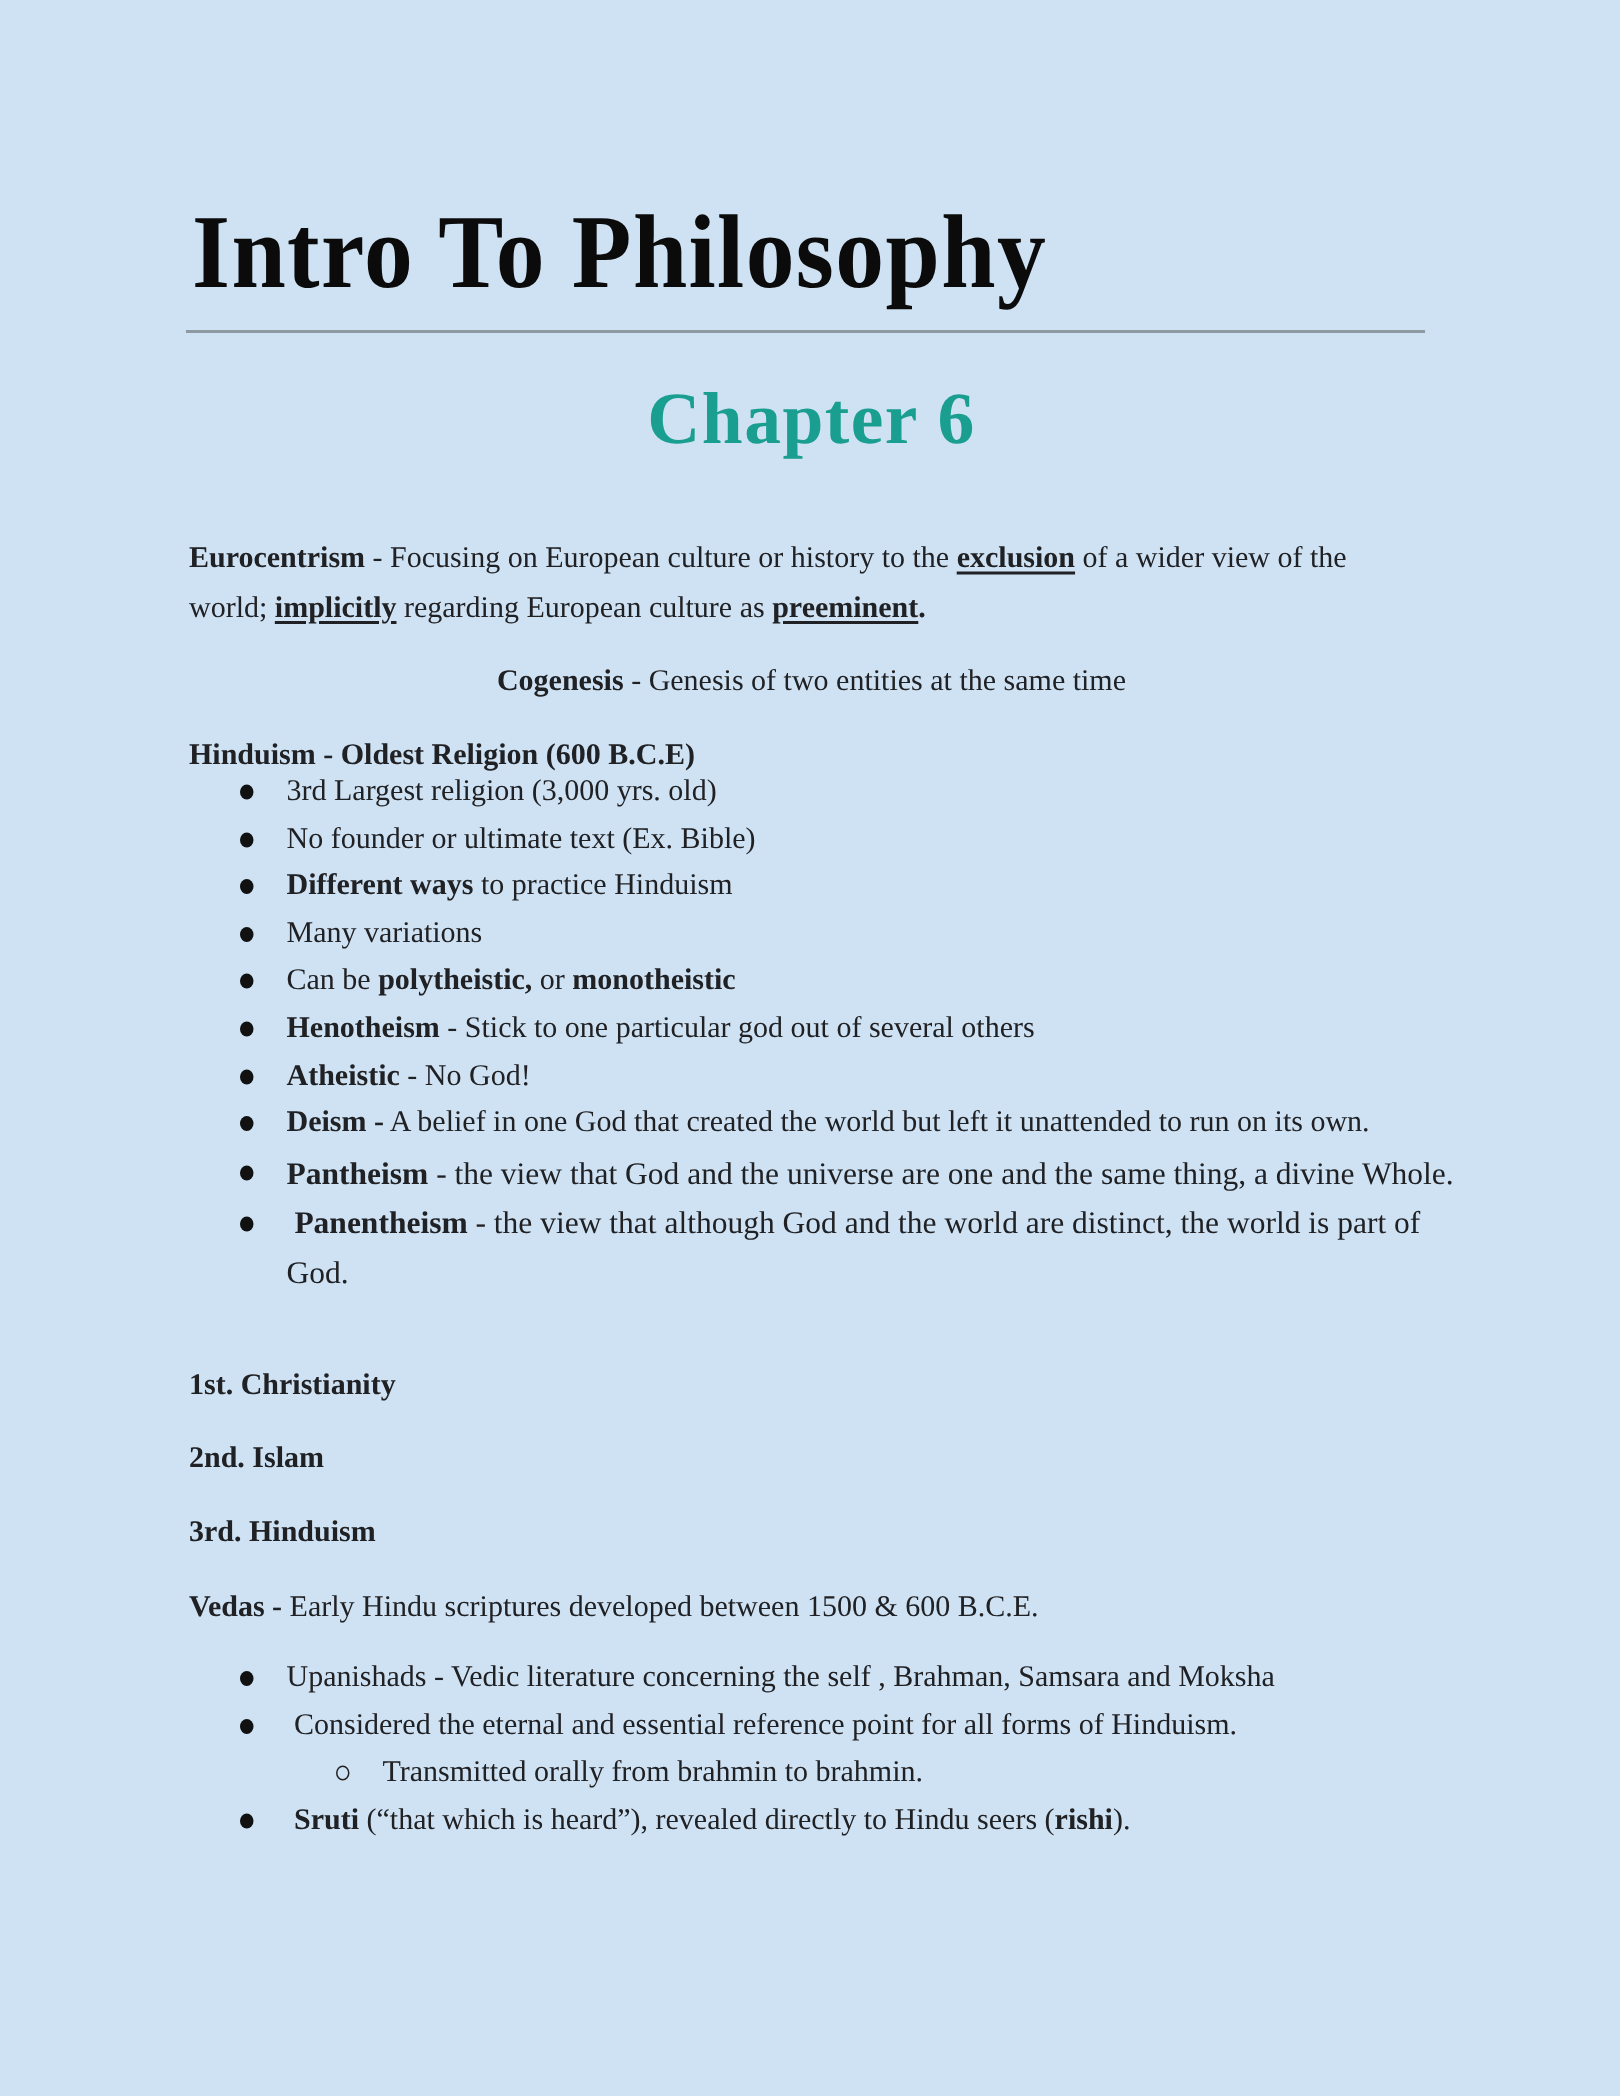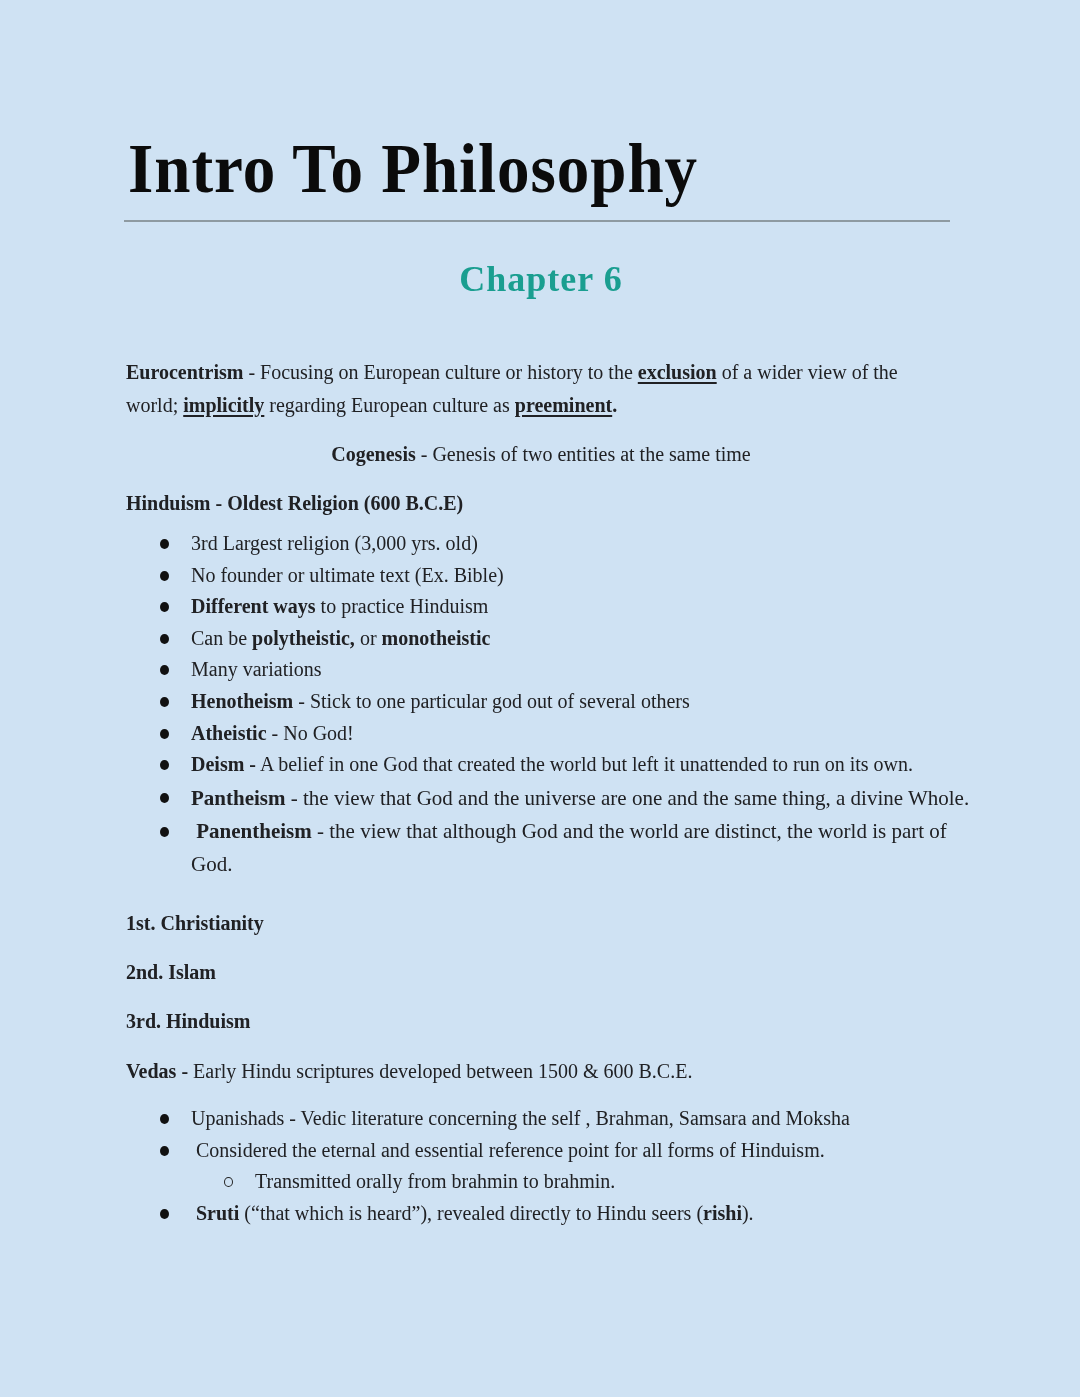--- a/index.html
+++ b/index.html
@@ -46,21 +46,21 @@
     }
     .chapter {
       position: absolute;
       left: 0;
       top: 244px;
       width: 830px;
       text-align: center;
       margin: 0;
       font-family: "Liberation Serif", serif;
       font-weight: bold;
-      font-size: 36px;
+      font-size: 49px;
       line-height: 70px;
       color: #1a9e90;
       letter-spacing: 1px;
     }
     .para {
       position: absolute;
       left: 0;
       margin: 0;
       font-size: 20px;
       line-height: 32px;
@@ -124,26 +124,26 @@
   <h1 class="title">Intro To Philosophy</h1>
   <div class="title-rule"></div>
   <h2 class="chapter">Chapter 6</h2>
 
   <p class="para" style="top:356px; white-space:normal; line-height:32.5px;"><span class="b">Eurocentrism</span><span> - </span><span>Focusing on European culture or history to the </span><span class="b u">exclusion</span><span> of a wider view of the</span><br><span>world; </span><span class="b u">implicitly</span><span> regarding European culture as </span><span class="b u">preeminent</span><span class="b">.</span></p>
 
   <p class="para" style="top:438px;text-align:center;"><span class="b">Cogenesis</span><span> - </span><span>Genesis of two entities at the same time</span></p>
 
   <p class="para b" style="top:487px;">Hinduism - Oldest Religion (600 B.C.E)</p>
 
-  <ul class="bullets" style="top:528px;">
+  <ul class="bullets" style="top:512px;">
     <li><span class="dot"></span><span>3rd Largest religion (3,000 yrs. old)</span></li>
     <li><span class="dot"></span><span>No founder or ultimate text (Ex. Bible)</span></li>
     <li><span class="dot"></span><span class="b">Different ways</span><span> to practice Hinduism</span></li>
+    <li><span class="dot"></span><span>Many variations</span></li>
     <li><span class="dot"></span><span>Can be </span><span class="b">polytheistic,</span><span> or </span><span class="b">monotheistic</span></li>
-    <li><span class="dot"></span><span>Many variations</span></li>
     <li><span class="dot"></span><span class="b">Henotheism</span><span> - Stick to one particular god out of several others</span></li>
     <li><span class="dot"></span><span class="b">Atheistic</span><span> - No God!</span></li>
     <li><span class="dot"></span><span class="b">Deism -</span><span> A belief in one God that created the world but left it unattended to run on its own.</span></li>
     <li class="big"><span class="dot"></span><span class="b">Pantheism</span><span> - the view that God and the universe are one and the same thing, a divine Whole.</span></li>
     <li class="big wrap"><span class="dot"></span>&nbsp;<span class="b">Panentheism</span><span> - the view that although God and the world are distinct, the world is part of God.</span></li>
   </ul>
 
   <p class="para b" style="top:907px;">1st. Christianity</p>
   <p class="para b" style="top:956px;">2nd. Islam</p>
   <p class="para b" style="top:1005px;">3rd. Hinduism</p>

